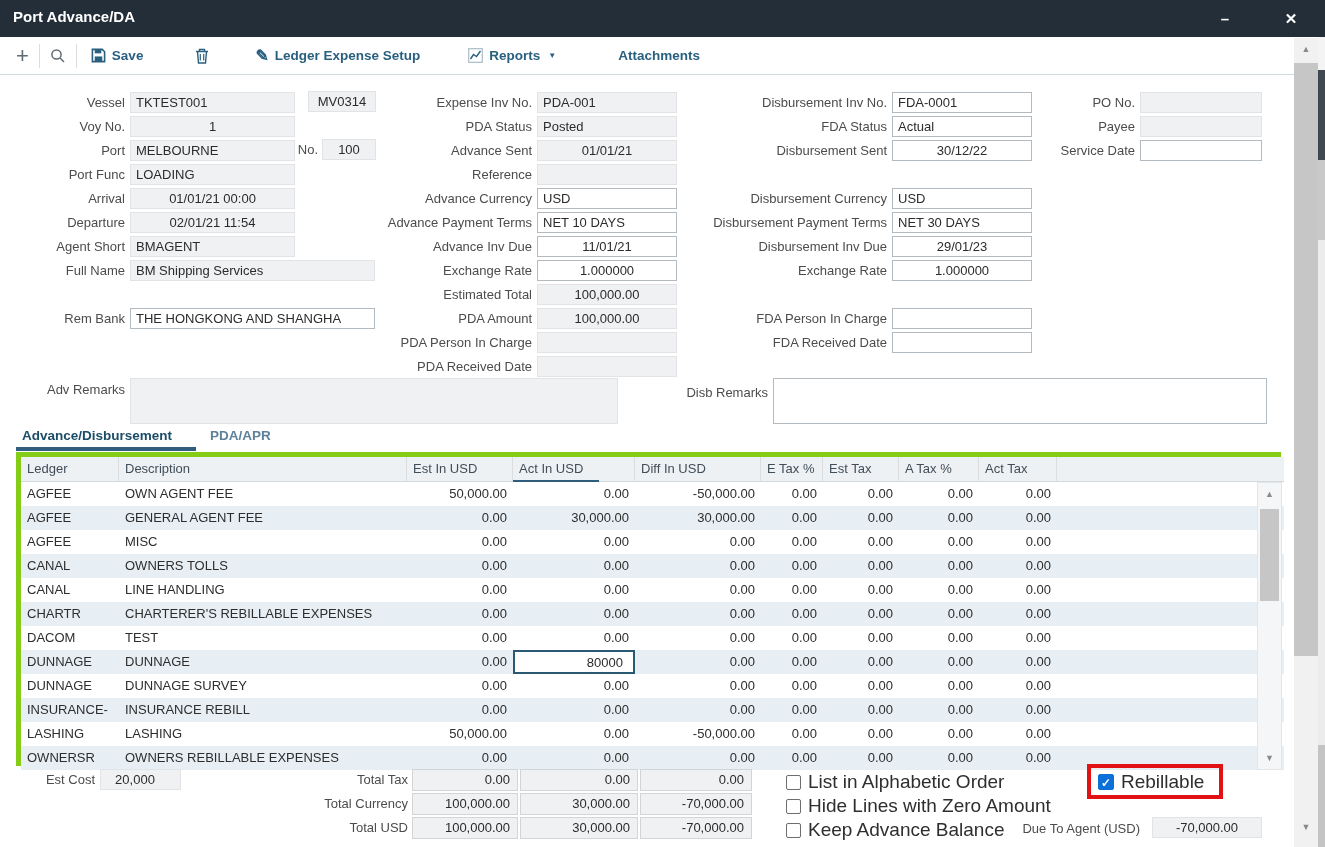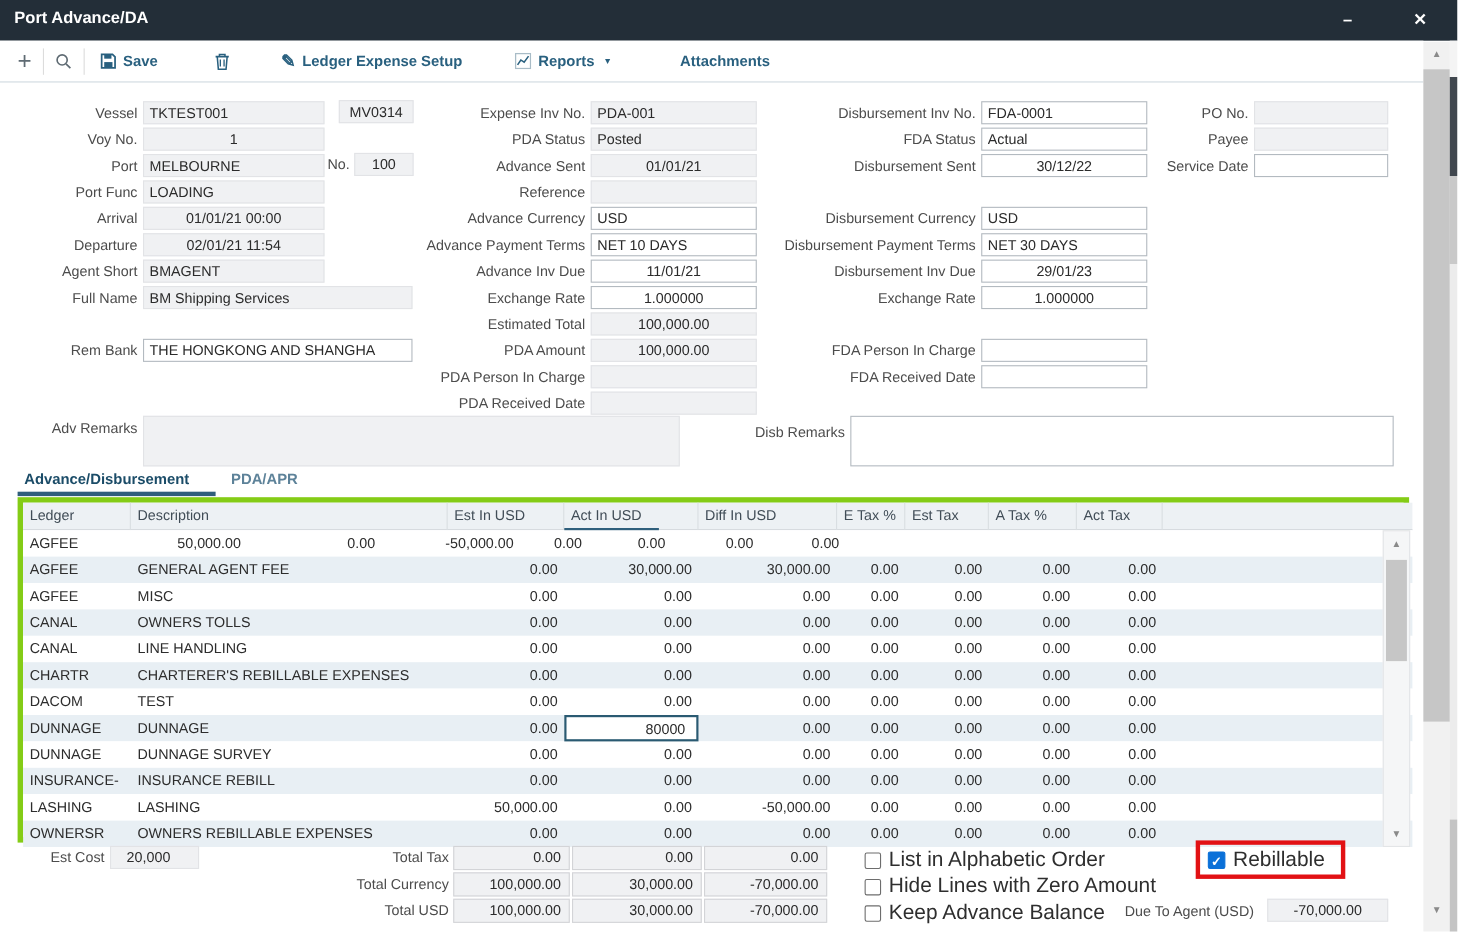--- a/index.html
+++ b/index.html
@@ -26,21 +26,21 @@
   .pencil { font-size:16px; color:#29607f; }
 
   
   .fr { position:absolute; height:24px; display:flex; align-items:center; }
   .lbl { text-align:right; color:#4c4c4c; font-size:13px; white-space:nowrap; flex:none; }
   .l1 { width:105px; } .l2 { width:170px; } .l3 { width:205px; } .l4 { width:95px; }
   .inp { height:21px; margin-left:5px; border:1px solid #e2e3e6; background:#f0f1f3;
     font-family:"Liberation Sans",sans-serif; font-size:13px; color:#2b2b2b; padding:0 5px; flex:none; }
   .inp.white { background:#fff; border:1px solid #b3bac0; }
   .inp.num { text-align:center; }
-  .w165{width:165px;} .w245{width:245px;} .w130{width:151px;} .w122{width:122px;} .w68{width:68px;} .w54{width:54px;}
+  .w165{width:165px;} .w245{width:245px;} .w130{width:140px;} .w122{width:122px;} .w68{width:68px;} .w54{width:54px;}
   .abs { position:absolute; margin-left:0; }
   .ta { position:absolute; font-family:"Liberation Sans",sans-serif; font-size:13px; color:#2b2b2b;
     resize:none; padding:3px 5px; }
   .ta.gray { background:#f0f1f3; border:1px solid #e2e3e6; }
   .ta.white { background:#fff; border:1px solid #b3bac0; }
 
   
   .tab { position:absolute; top:428px; height:22px; font-size:13.5px; font-weight:bold; cursor:pointer; }
   .tab.active { color:#1b4c68; }
   .tab.inactive { color:#5d8299; }
@@ -295,20 +295,21 @@
       <div class="hcell c3 selcol">Act In USD</div>
       <div class="hcell c4">Diff In USD</div>
       <div class="hcell c5">E Tax %</div>
       <div class="hcell c6">Est Tax</div>
       <div class="hcell c7">A Tax %</div>
       <div class="hcell c8">Act Tax</div>
     </div>
     <div class="grid-body">
         <div class="grid-row">
           <div class="cell c0">AGFEE</div>
+          <div class="cell c1">OWN AGENT FEE</div>
           <div class="cell c2 num">50,000.00</div>
           <div class="cell c3 num">0.00</div>
           <div class="cell c4 num">-50,000.00</div>
           <div class="cell c5 num">0.00</div>
           <div class="cell c6 num">0.00</div>
           <div class="cell c7 num">0.00</div>
           <div class="cell c8 num">0.00</div>
         </div>
         <div class="grid-row alt">
           <div class="cell c0">AGFEE</div>

